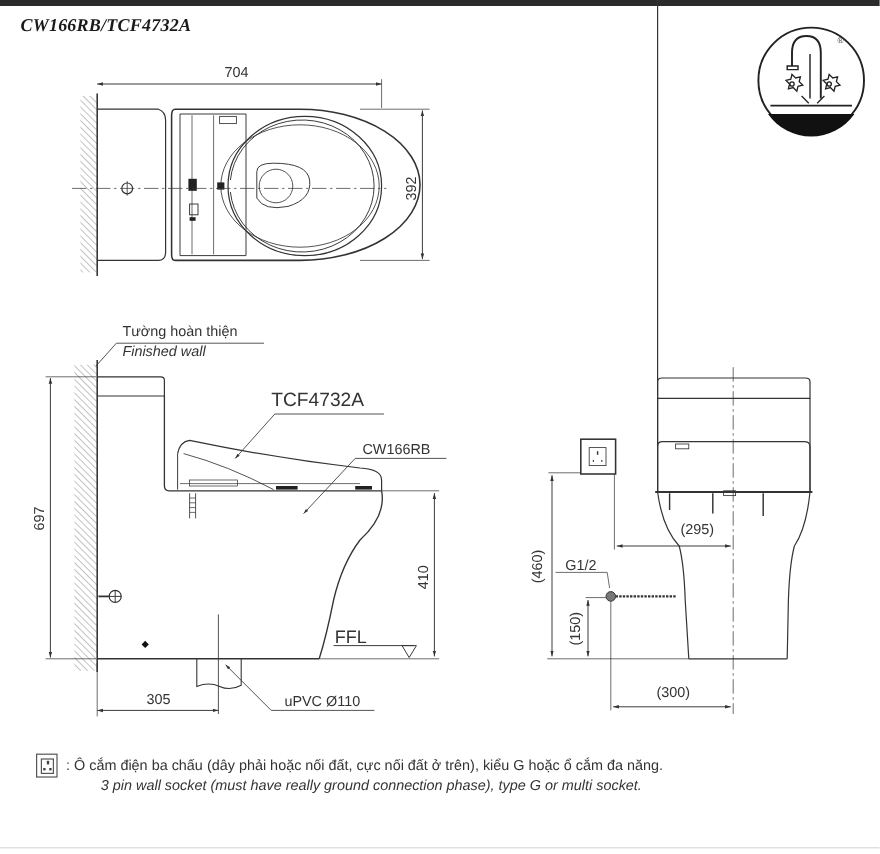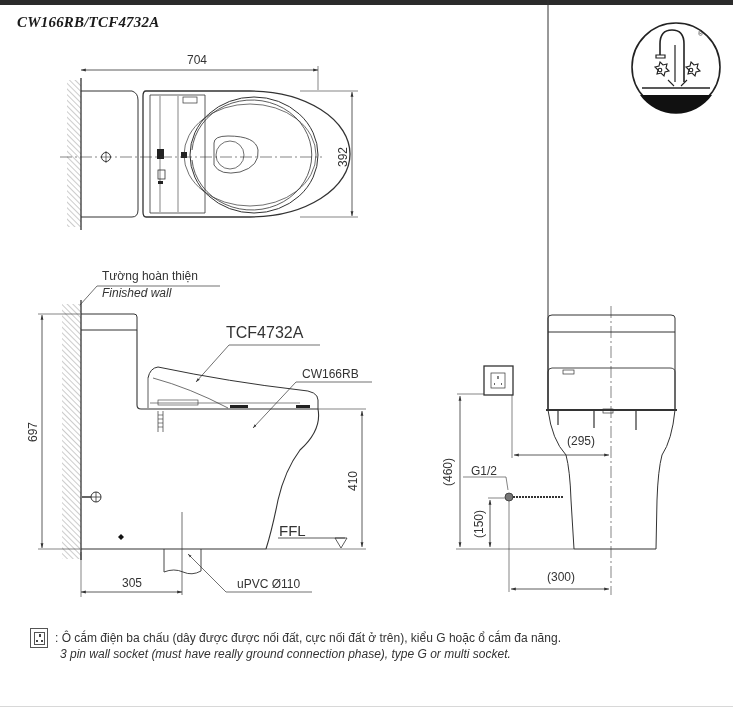--- a/index.html
+++ b/index.html
@@ -6,21 +6,21 @@
   body { width: 733px; height: 712px; position: relative; overflow: hidden; font-family: "Liberation Sans", sans-serif; color: #222; }
   .topbar { position: absolute; left: 0; top: 0; width: 733px; height: 5px; background: #2b2b2b; }
   .title { position: absolute; left: 17px; top: 14px; font-family: Liberation Serif, serif; font-weight: bold; font-style: italic; font-size: 15px; color: #1a1a1a; letter-spacing: 0.2px; }
   svg.drawing { position: absolute; left: 0; top: 0; }
   svg text { font-family: "Liberation Sans", sans-serif; fill: #333; }
   .legend { position: absolute; left: 30px; top: 628px; width: 690px; }
   .legend-icon { position: absolute; left: 0; top: 0; width: 18px; height: 20px; border: 1.5px solid #555; box-sizing: border-box; }
   .legend-icon .inner { position: absolute; left: 3px; top: 3px; width: 9px; height: 11px; border: 1px solid #555; }
   .legend-icon .pin { position: absolute; width: 2px; height: 2px; background: #444; }
   .legend-text { position: absolute; left: 25px; top: 2px; font-size: 12px; line-height: 16px; color: #333; white-space: nowrap; }
-  .legend-text .en { font-style: italic; display: block; padding-left: 5px; }
+  .legend-text .en { font-style: italic; display: block; padding-left: 5px; margin-left: 24px; }
   .bottom-rule { position: absolute; left: 0; top: 706px; width: 733px; height: 1px; background: #d8d8d8; }
 </style>
 </head>
 <body>
 
 <div class="topbar"></div>
 <div class="title">CW166RB/TCF4732A</div>
 
 <svg class="drawing" width="733" height="712" viewBox="0 0 733 712">
   <defs>
@@ -203,18 +203,18 @@
 </svg>
 
 <div class="legend">
   <div class="legend-icon">
     <div class="inner"></div>
     <div class="pin" style="left:8px;top:5px;width:1.5px;height:3px;"></div>
     <div class="pin" style="left:5px;top:11px;"></div>
     <div class="pin" style="left:10px;top:11px;"></div>
   </div>
   <div class="legend-text">
-    <span>: Ô cắm điện ba chấu (dây được được nối đất, cực nối đất ở trên), kiểu G hoặc ổ cắm đa năng.</span>
+    <span>: Ô cắm điện ba chấu (dây phải hoặc nối đất, cực nối đất ở trên), kiểu G hoặc ổ cắm đa năng.</span>
     <span class="en">3 pin wall socket (must have really ground connection phase), type G or multi socket.</span>
   </div>
 </div>
 
 <div class="bottom-rule"></div>
 
 </body></html>

